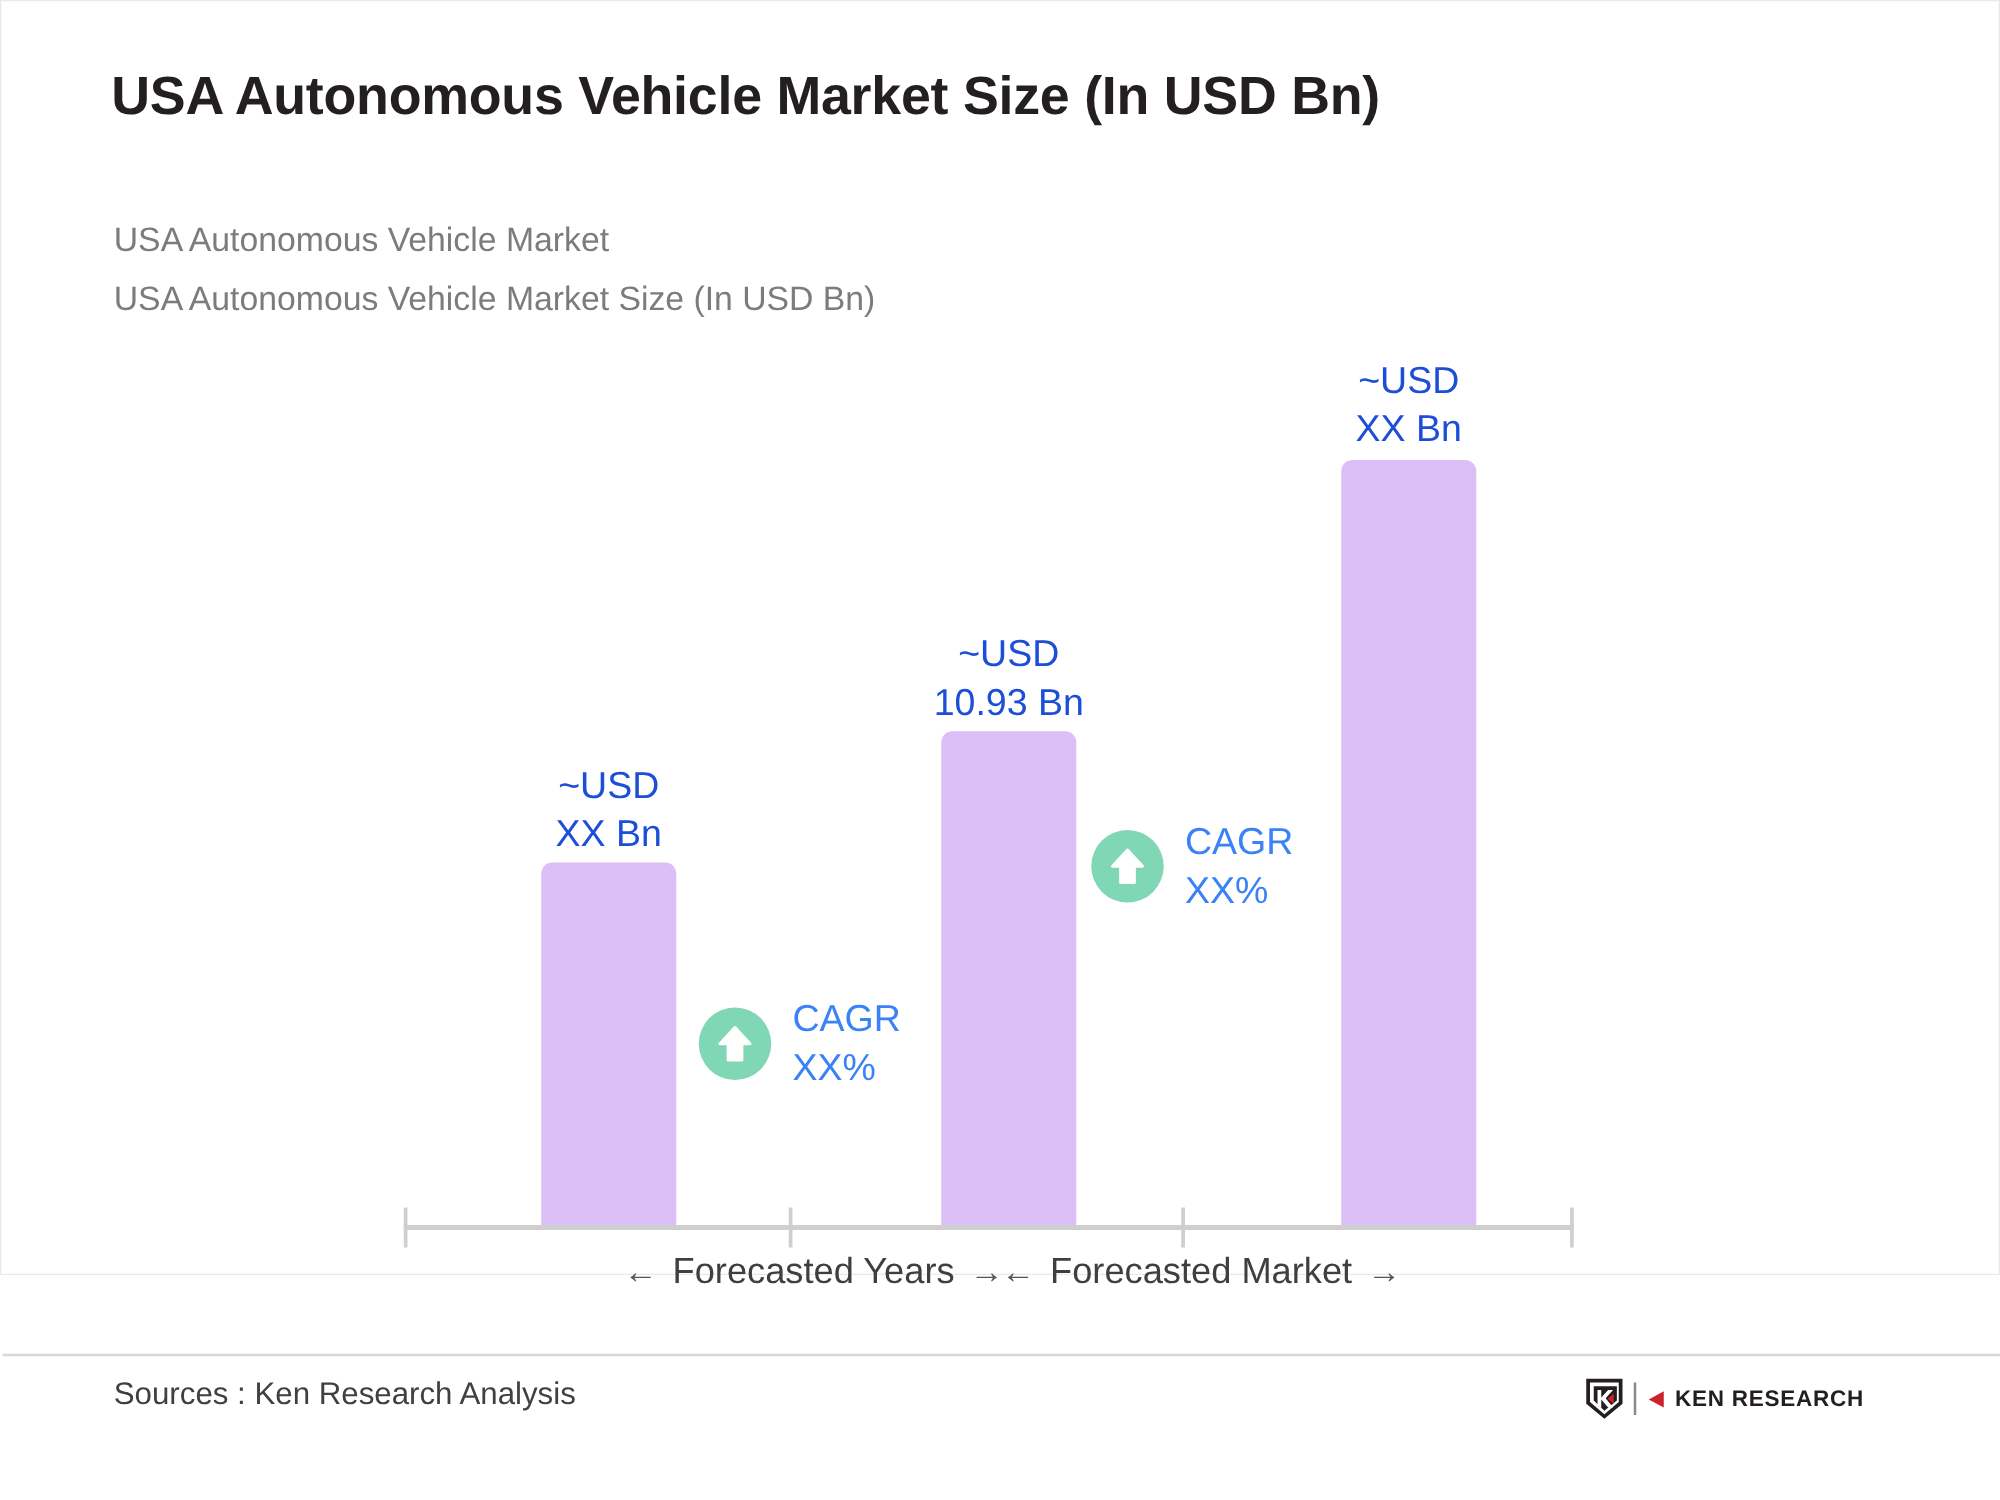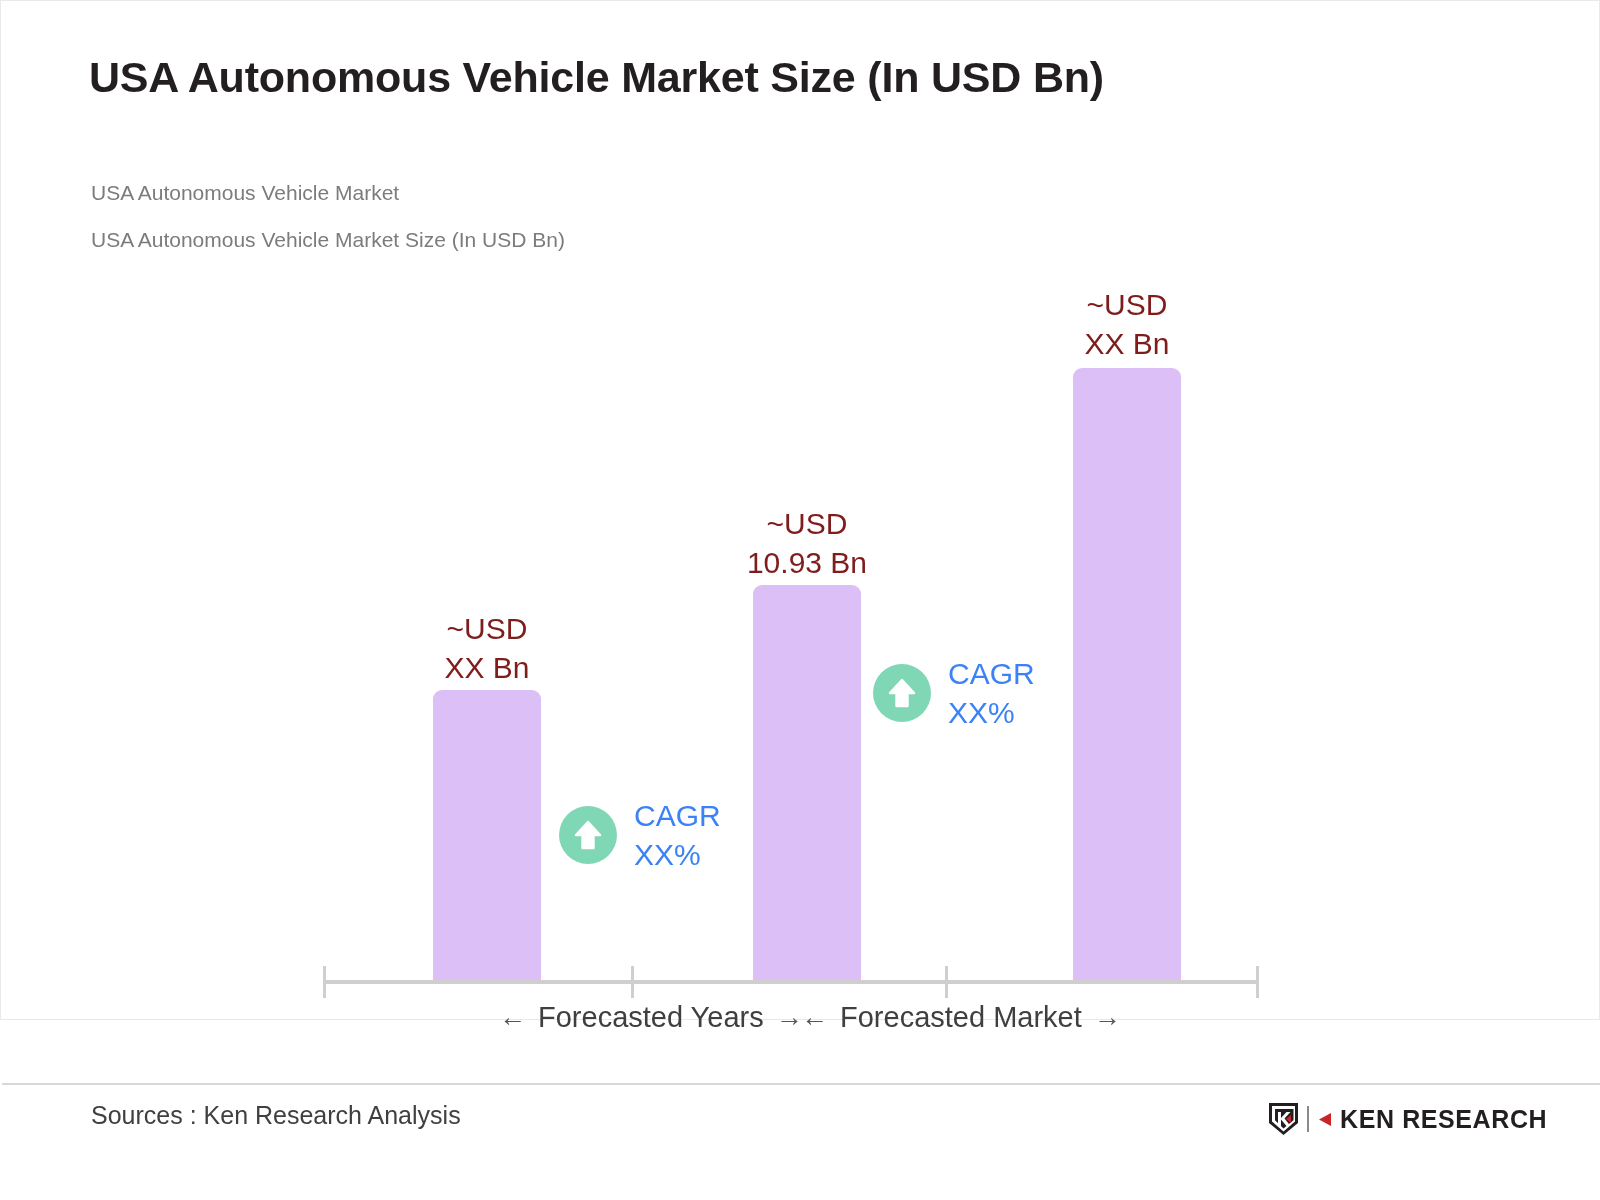--- a/index.html
+++ b/index.html
@@ -33,41 +33,41 @@
     font-weight: bold;
     color: #231f20;
     letter-spacing: -0.2px;
     white-space: nowrap;
   }
   .subtitle-block {
     position: absolute;
     left: 90px;
     top: 168px;
     color: #7c7c7c;
-    font-size: 21px;
+    font-size: 27px;
     line-height: 47px;
   }
   .subtitle-line { white-space: nowrap; }
 
   
   .chart {
     position: absolute;
     left: 0;
     top: 0;
     width: 1600px;
     height: 1200px;
   }
   .bar {
     position: absolute;
     background: #dbbff6;
     border-radius: 9px 9px 0 0;
   }
   .bar-label {
     position: absolute;
-    color: #7f1d1d;
+    color: #1d4ed8;
     font-size: 30px;
     line-height: 39px;
     text-align: center;
     white-space: nowrap;
   }
 
   
   .cagr {
     position: absolute;
     display: flex;
@@ -137,21 +137,21 @@
   .logo {
     position: absolute;
     left: 1266px;
     top: 1100px;
     display: flex;
     align-items: center;
     gap: 7px;
   }
   .logo-text {
     font-family: "Liberation Sans", sans-serif;
-    font-size: 25px;
+    font-size: 18px;
     font-weight: bold;
     letter-spacing: 0.6px;
     color: #231f20;
     white-space: nowrap;
   }
 </style>
 </head>
 <body>
 
 <div class="slide">

